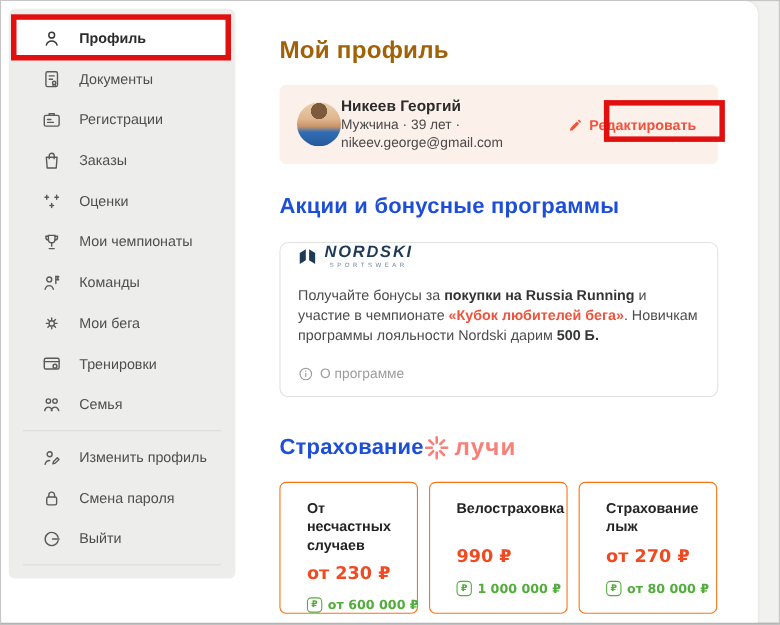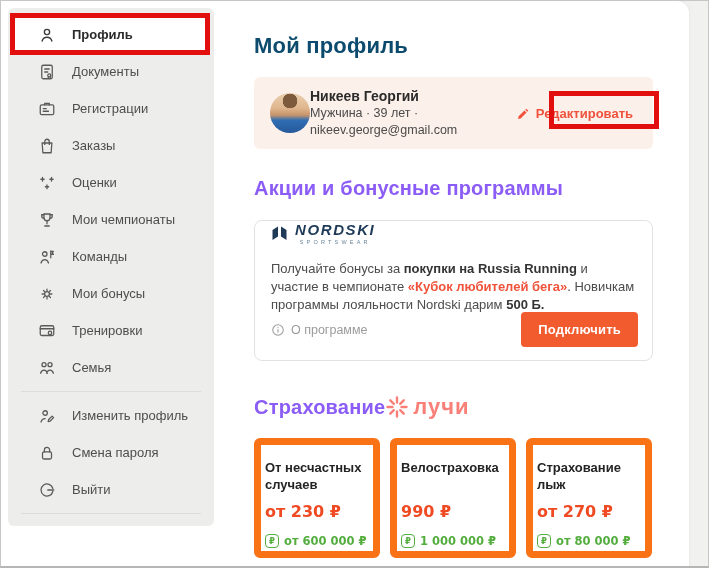--- a/index.html
+++ b/index.html
@@ -38,22 +38,22 @@
   .sb-item.active .sb-ico { color:#3a3a3a; }
   .sb-divider { height:1px; background:#dcdcdc; margin:5px 13px; }
   .sb-ico svg { width:100%; height:100%; display:block; }
 
   
   .annot {
     position:absolute; border:5px solid #e20f0f; pointer-events:none; z-index:50;
   }
   .annot-profile { left:9px; top:12px; width:200px; height:42px; }
   .annot-edit    { left:548px; top:90px; width:110px; height:38px; }
-  .h1 { position:absolute; left:253px; top:32px; font-size:22px; font-weight:800; color:#0c4a6e; letter-spacing:0.2px; }
-  .h2 { font-size:20px; font-weight:800; color:#8b5cf6; letter-spacing:0.2px; }
+  .h1 { position:absolute; left:253px; top:32px; font-size:22px; font-weight:800; color:#a16207; letter-spacing:0.2px; }
+  .h2 { font-size:20px; font-weight:800; color:#1d4ed8; letter-spacing:0.2px; }
   .h2-promo { position:absolute; left:253px; top:176px; }
 
   
   .profile-card {
     position:absolute; left:253px; top:76px; width:399px; height:72px;
     background:#fcf0ea; border-radius:6px;
     display:flex; align-items:center; padding:0 16px; 
   }
   .avatar {
     width:40px; height:40px; border-radius:50%; flex:0 0 40px;
@@ -97,22 +97,22 @@
     font-family:"Liberation Sans", sans-serif; letter-spacing:0.2px;
   }
 
   
   .ins-head { position:absolute; left:253px; top:394px; display:flex; align-items:center; }
   .luchi { display:flex; align-items:center; gap:4px; color:#f88078; }
   .luchi svg { width:24px; height:24px; }
   .luchi-word { font-size:22px; font-weight:800; letter-spacing:1px; line-height:22px; }
   .cards { position:absolute; left:253px; top:437px; display:flex; gap:10px; }
   .ins-card {
-    width:126px; height:120px; border:7px solid #f97316; border-radius:6px;
-    background:#fff; padding:14px 4px; cursor:pointer;
+    width:126px; height:120px; border:1px solid #f97316; border-radius:6px;
+    background:#fff; padding:14px 24px; cursor:pointer;
   }
   .ins-title { font-size:13px; font-weight:700; color:#242424; line-height:17px; min-height:36px; }
   .ins-price { margin-top:7px; font-size:16px; font-weight:800; color:#f04a23;
                font-family:"DejaVu Sans","Liberation Sans",sans-serif; }
   .ins-cov { margin-top:13px; display:flex; align-items:center; gap:5px;
              color:#53ad3d; font-size:11.5px; font-weight:700;
              font-family:"DejaVu Sans","Liberation Sans",sans-serif; white-space:nowrap; }
   .ruble-badge {
     width:14px; height:14px; border:1.6px solid #53ad3d; border-radius:4px;
     display:inline-flex; align-items:center; justify-content:center;
@@ -201,21 +201,21 @@
       <span>Команды</span>
     </div>
 
     <div class="sb-item">
       <span class="sb-ico">
         <svg viewBox="0 0 24 24" fill="none" stroke="currentColor" stroke-width="1.7" stroke-linecap="round">
             <circle cx="12" cy="12" r="3.2"></circle>
             <path d="M12 5.5v2M12 16.5v2M5.5 12h2M16.5 12h2M7.4 7.4l1.4 1.4M15.2 15.2l1.4 1.4M16.6 7.4l-1.4 1.4M8.8 15.2l-1.4 1.4"></path>
           </svg>
       </span>
-      <span>Мои бонусы</span>
+      <span>Мои бега</span>
     </div>
 
     <div class="sb-item">
       <span class="sb-ico">
         <svg viewBox="0 0 24 24" fill="none" stroke="currentColor" stroke-width="1.7" stroke-linecap="round">
             <rect x="3" y="5" width="18" height="13" rx="2"></rect>
             <path d="M3 9h18"></path>
             <circle cx="16" cy="14.5" r="2.3"></circle>
           </svg>
       </span>
@@ -301,21 +301,20 @@
     </div>
     <p class="promo-text"><span>Получайте бонусы за </span><span class="seg-b">покупки на Russia Running</span><span> и участие в чемпионате </span><span class="seg-o">«Кубок любителей бега»</span><span>. Новичкам программы лояльности Nordski дарим </span><span class="seg-b">500 Б.</span></p>
     <div class="promo-bottom">
       <div class="about-link">
         <svg viewBox="0 0 24 24" fill="none" stroke="currentColor" stroke-width="1.8" stroke-linecap="round">
             <circle cx="12" cy="12" r="9"></circle>
             <path d="M12 11v5M12 7.5v.6"></path>
           </svg>
         <span>О программе</span>
       </div>
-      <button class="connect-btn">Подключить</button>
     </div>
   </div>
 
   <div class="ins-head">
     <h2 class="h2">Страхование</h2>
     <div class="luchi">
       <svg viewBox="0 0 24 24" stroke="currentColor" stroke-width="2.4" stroke-linecap="round" fill="none">
           <path d="M12 2.5v5M12 16.5v5M2.5 12h5M16.5 12h5M5.3 5.3l3.5 3.5M15.2 15.2l3.5 3.5M18.7 5.3l-3.5 3.5M8.8 15.2l-3.5 3.5"></path>
         </svg>
       <span class="luchi-word">лучи</span>

